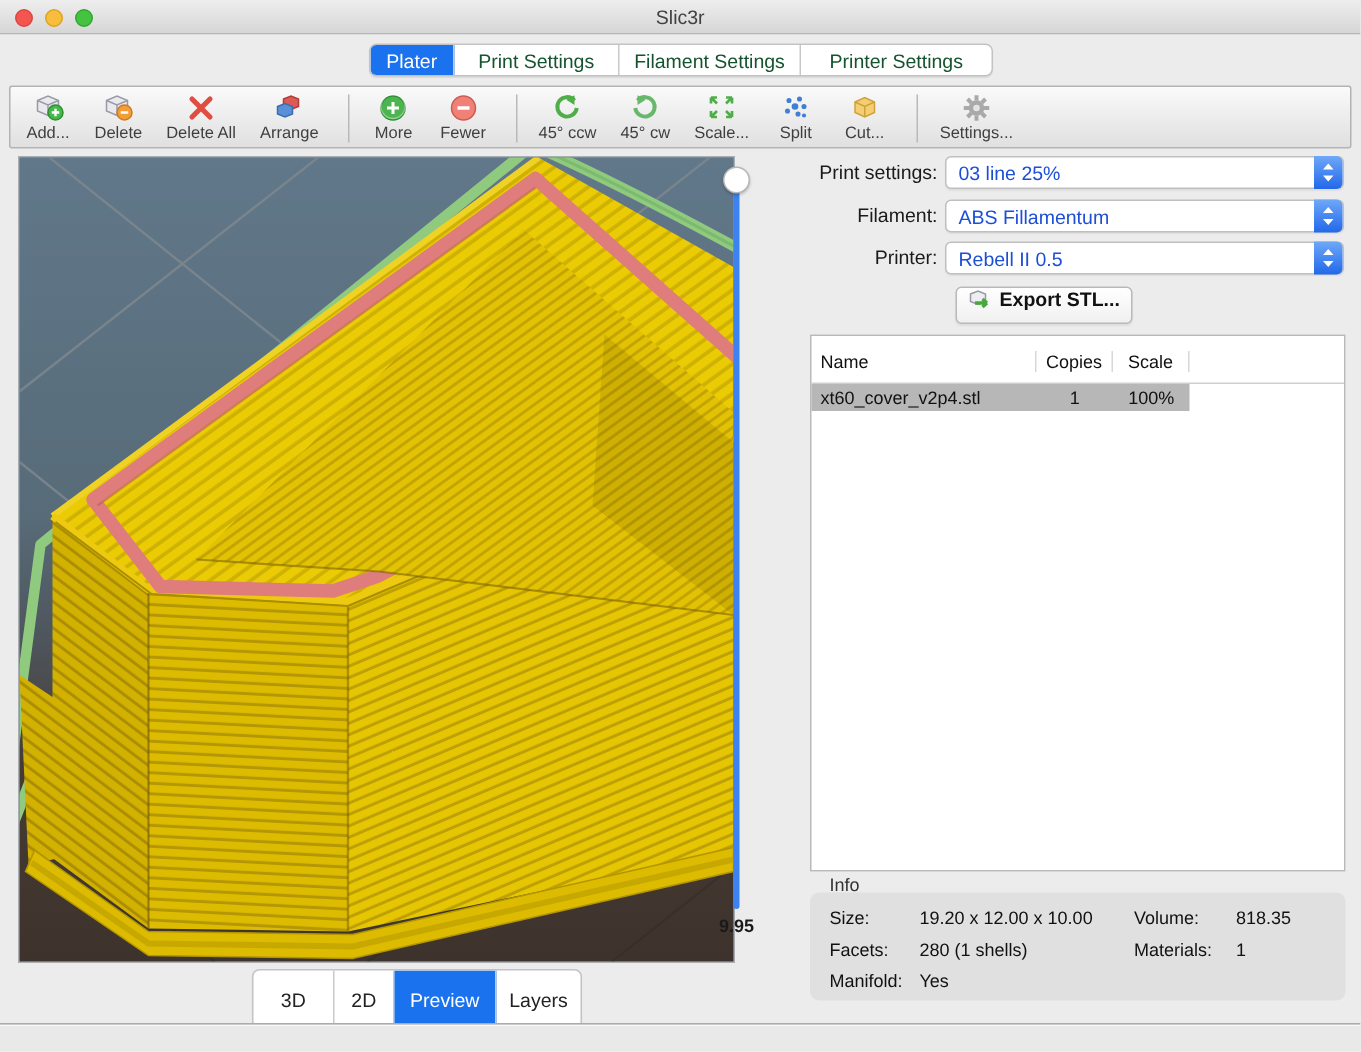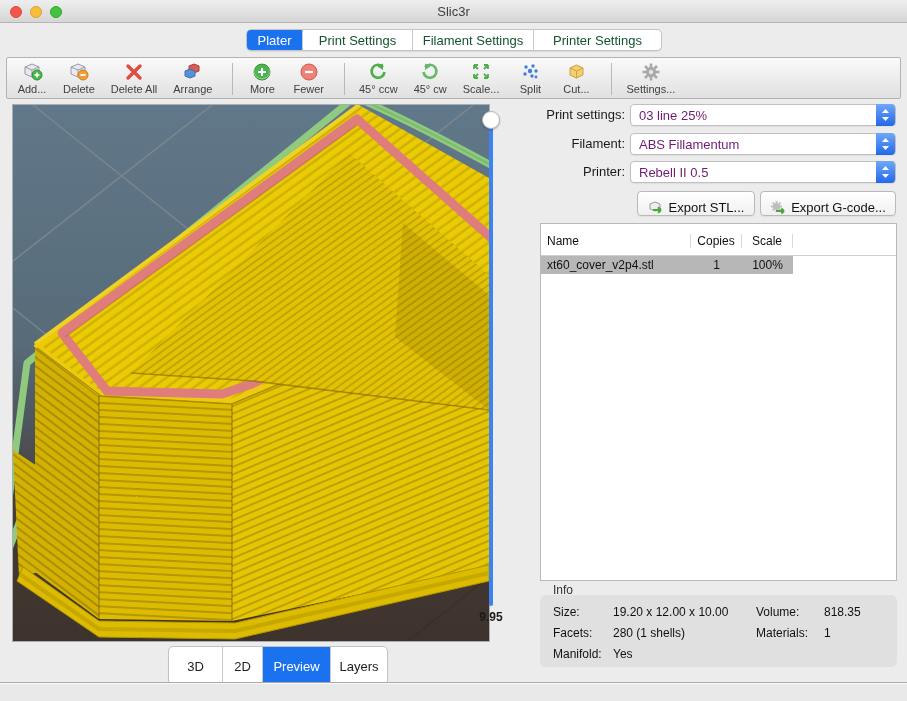--- a/index.html
+++ b/index.html
@@ -57,32 +57,32 @@
   
   .viewtabs { position:absolute; left:168px; top:546px; display:flex; height:40px;
     background:#fff; border:1px solid #c3c3c3; border-radius:5px; overflow:hidden;
     box-shadow:0 1px 1px rgba(0,0,0,0.08); }
   .viewtabs .segbtn { display:flex; align-items:center; justify-content:center;
     font-size:13px; color:#222; border-right:1px solid #c9c9c9; }
   .viewtabs .segbtn:last-child { border-right:none; }
   .viewtabs .segbtn.sel { background:#1a72ef; color:#fff; }
   .rp-label { position:absolute; width:88px; text-align:right; font-size:13px; color:#1a1a1a; }
   .popup { position:absolute; left:630px; width:266px; height:22px; background:#fff;
-    border:1px solid #bfbfbf; border-radius:4px; font-size:13px; color:#701a75;
+    border:1px solid #bfbfbf; border-radius:4px; font-size:13px; color:#1d4ed8;
     display:flex; align-items:center; padding-left:8px;
     box-shadow:0 1px 1px rgba(0,0,0,0.06); }
   .popup .stepper { position:absolute; right:0; top:-1px; width:19px; height:22px;
     background:linear-gradient(#6ea8f8,#2268ea); border-radius:0 4px 4px 0;
     display:flex; flex-direction:column; align-items:center; justify-content:center; }
   .popup .stepper svg { display:block; }
 
   .btn { position:absolute; height:25px; background:linear-gradient(#ffffff,#f0f0f0);
     border:1px solid #b9b9b9; border-radius:4px; font-size:13px; color:#111;
-    display:flex; align-items:flex-end; justify-content:center; gap:6px;
-    box-shadow:0 1px 1px rgba(0,0,0,0.06); }
+    display:flex; align-items:flex-start; justify-content:center; gap:6px;
+    box-shadow:0 1px 1px rgba(0,0,0,0.06);font-weight:bold; }
 
   .objtable { position:absolute; left:540px; top:123px; width:357px; height:358px;
     background:#fff; border:1px solid #b9b9b9; font-size:12px; color:#111; }
   .thead { display:flex; height:32px; border-bottom:1px solid #cfcfcf; align-items:center; }
   .th { padding:0 6px; border-right:1px solid #d8d8d8; height:14px; line-height:14px; margin-top:2px; }
   .th.name { width:150px; } .th.copies { width:51px; text-align:center; } .th.scale { width:51px; text-align:center; }
   .trow { display:flex; height:18px; align-items:center; }
   .trow.selected { background:#b7b7b7; width:252px; }
   .td { padding:0 6px; }
   .td.name { width:150px; } .td.copies { width:51px; text-align:center; } .td.scale { width:51px; text-align:center; }
@@ -390,30 +390,20 @@
       </span>
     </div>
 
     <div class="btn" style="left:637px; top:91px; width:118px;">
       <svg width="15" height="15" viewBox="0 0 15 15">
           <path d="M2 4 L7 2 L12 4 L12 9 L7 11 L2 9 Z" fill="#ededf2" stroke="#9a9aa6"></path>
           <path d="M5 10 H13 M13 10 L10 7.3 M13 10 L10 12.7" stroke="#49a83c" stroke-width="2.2" fill="none"></path>
         </svg>
       <span>Export STL...</span>
     </div>
-    <div class="btn" style="left:760px; top:91px; width:136px;">
-      <svg width="15" height="15" viewBox="0 0 15 15">
-          <circle cx="6.5" cy="6.5" r="3.6" fill="#bdbdbd"></circle>
-          <g stroke="#bdbdbd" stroke-width="1.8">
-            <path d="M6.5 1 V3 M6.5 10 V12 M1 6.5 H3 M10 6.5 H12 M2.6 2.6 L4 4 M9 9 L10.4 10.4 M10.4 2.6 L9 4 M4 9 L2.6 10.4"></path>
-          </g>
-          <path d="M6 11 H14 M14 11 L11.3 8.6 M14 11 L11.3 13.4" stroke="#49a83c" stroke-width="2" fill="none"></path>
-        </svg>
-      <span>Export G-code...</span>
-    </div>
 
     <div class="objtable">
       <div class="thead">
         <div class="th name">Name</div>
         <div class="th copies">Copies</div>
         <div class="th scale">Scale</div>
       </div>
       <div class="trow selected">
         <div class="td name">xt60_cover_v2p4.stl</div>
         <div class="td copies">1</div>

